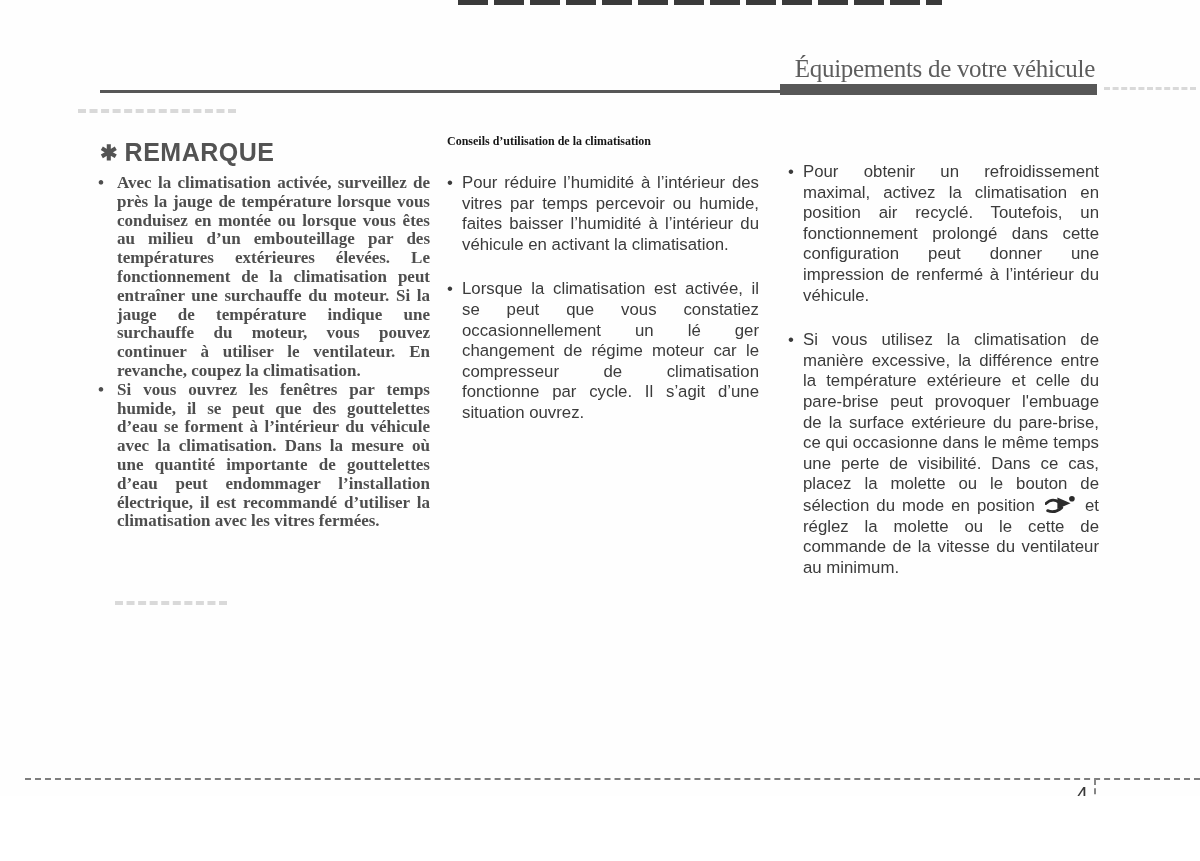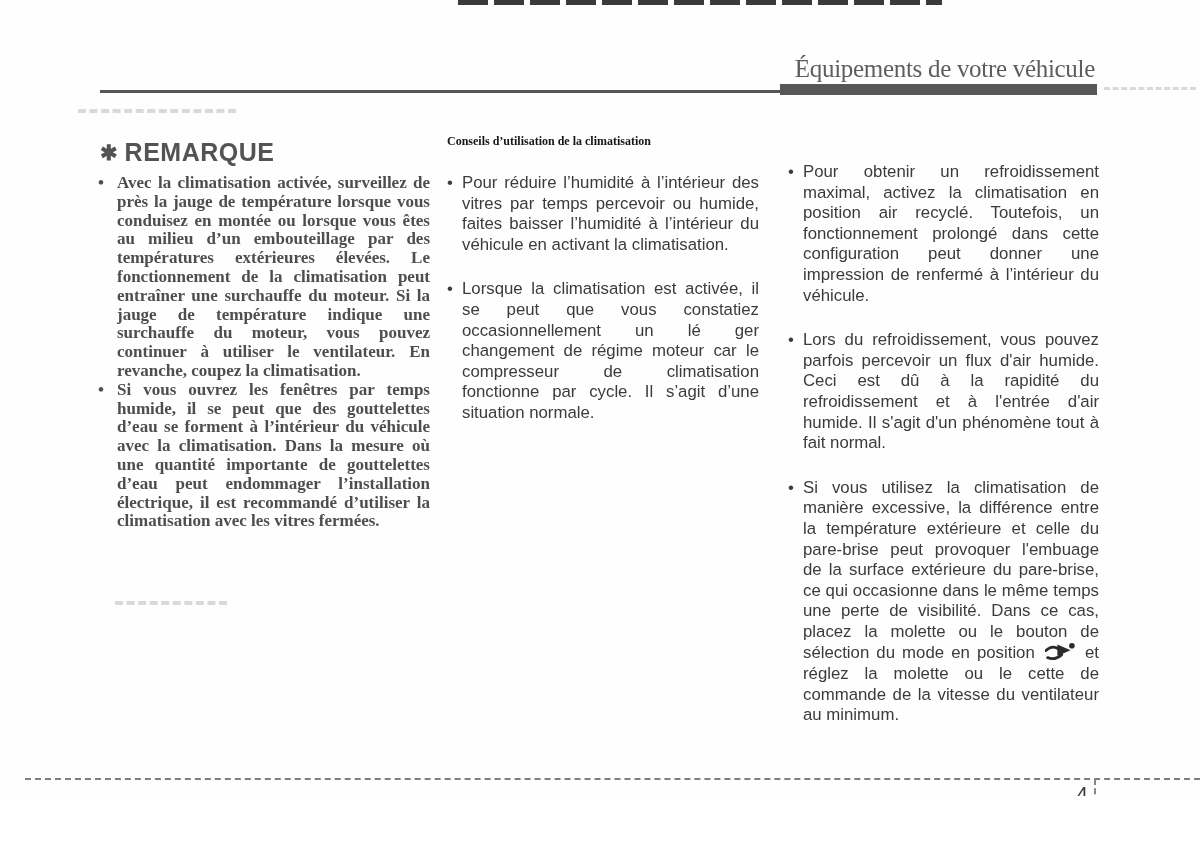--- a/index.html
+++ b/index.html
@@ -81,28 +81,27 @@
     <ul>
       <li>Avec la climatisation activée, surveillez de près la jauge de température lorsque vous conduisez en montée ou lorsque vous êtes au milieu d’un embouteillage par des températures extérieures élevées. Le fonctionnement de la climatisation peut entraîner une surchauffe du moteur. Si la jauge de température indique une surchauffe du moteur, vous pouvez continuer à utiliser le ventilateur. En revanche, coupez la climatisation.</li>
       <li>Si vous ouvrez les fenêtres par temps humide, il se peut que des gouttelettes d’eau se forment à l’intérieur du véhicule avec la climatisation. Dans la mesure où une quantité importante de gouttelettes d’eau peut endommager l’installation électrique, il est recommandé d’utiliser la climatisation avec les vitres fermées.</li>
     </ul>
   </div>
 
   <div class="col col2">
     <h3 class="tips-heading">Conseils d’utilisation de la climatisation</h3>
     <ul class="body-list">
       <li>Pour réduire l’humidité à l’intérieur des vitres par temps percevoir ou humide, faites baisser l’humidité à l’intérieur du véhicule en activant la climatisation.</li>
-      <li>Lorsque la climatisation est activée, il se peut que vous constatiez occasionnellement un lé ger changement de régime moteur car le compresseur de climatisation fonctionne par cycle. Il s’agit d’une situation normale.</li>
+      <li>Lorsque la climatisation est activée, il se peut que vous constatiez occasionnellement un lé ger changement de régime moteur car le compresseur de climatisation fonctionne par cycle. Il s’agit d’une situation ouvrez.</li>
     </ul>
   </div>
 
   <div class="col col3">
     <ul class="body-list">
       <li>Pour obtenir un refroidissement maximal, activez la climatisation en position air recyclé. Toutefois, un fonctionnement prolongé dans cette configuration peut donner une impression de renfermé à l’intérieur du véhicule.</li>
-      <li>Lors du refroidissement, vous pouvez parfois percevoir un flux d'air humide. Ceci est dû à la rapidité du refroidissement et à l'entrée d'air humide. Il s'agit d'un phénomène tout à fait normal.</li>
       <li>
         <span>Si vous utilisez la climatisation de manière excessive, la différence entre la température extérieure et celle du pare-brise peut provoquer l'embuage de la surface extérieure du pare-brise, ce qui occasionne dans le même temps une perte de visibilité.  Dans ce cas, placez la molette ou le bouton de sélection du mode en position</span>
         <svg class="vent-icon" width="30" height="19" viewBox="0 0 34 20" aria-hidden="true">
           <path d="M1 9 C6 4, 11 4, 16 7.5" fill="none" stroke="#2b2b2b" stroke-width="3.2" stroke-linecap="round"></path>
           <path d="M3 17 C9 19.5, 14 18, 19 13.5" fill="none" stroke="#2b2b2b" stroke-width="3.2" stroke-linecap="round"></path>
           <polygon points="14,2 29,8.5 14,15" fill="#2b2b2b"></polygon>
           <circle cx="30.5" cy="3.5" r="3.2" fill="#2b2b2b"></circle>
         </svg>
         <span>et réglez la molette ou le cette de commande de la vitesse du ventilateur au minimum.</span>
       </li>

